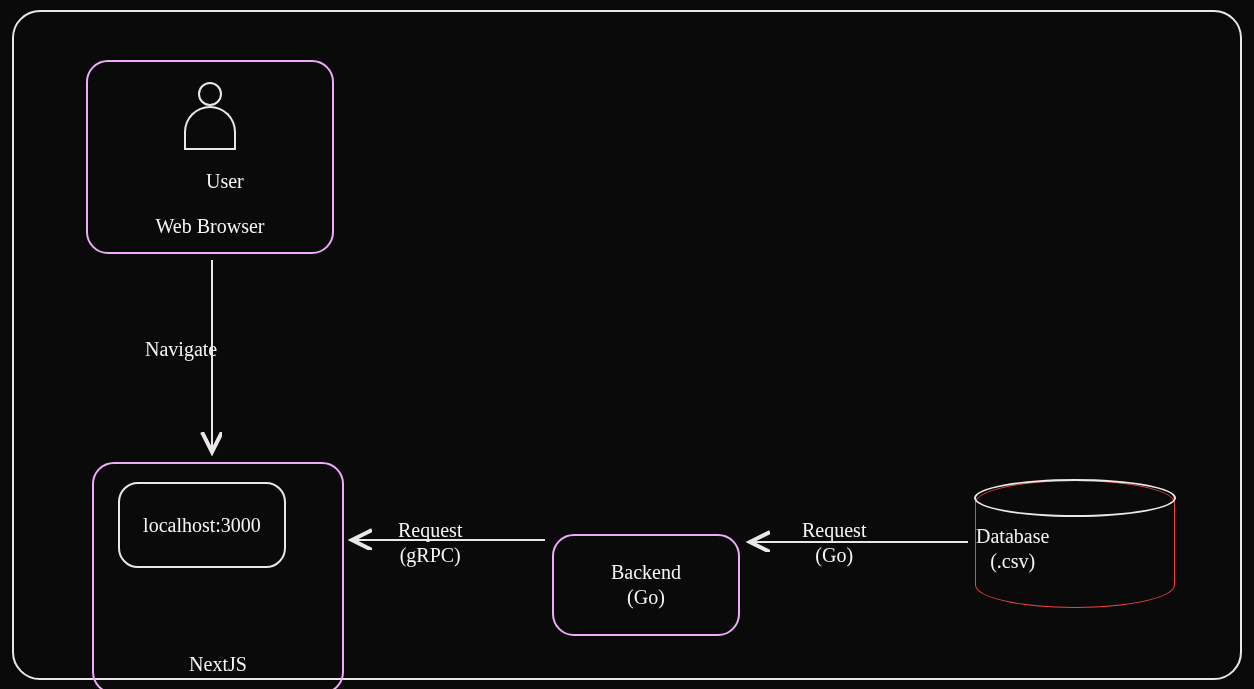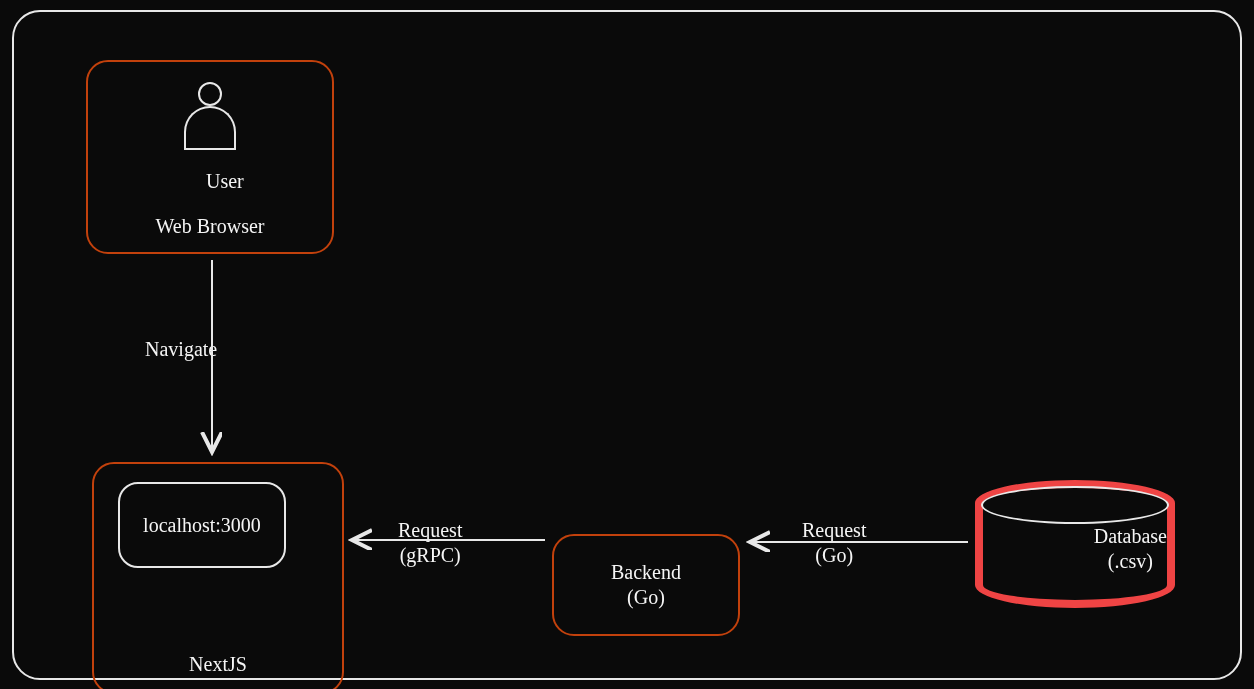--- a/index.html
+++ b/index.html
@@ -16,21 +16,21 @@
     position: absolute;
     left: 12px;
     top: 10px;
     width: 1230px;
     height: 670px;
     border: 2px solid #e8e8e8;
     border-radius: 28px;
   }
   .node {
     position: absolute;
-    border: 2px solid #c2410c;
+    border: 2px solid #f0abfc;
     border-radius: 22px;
     display: flex;
     flex-direction: column;
     align-items: center;
     justify-content: flex-end;
     font-size: 20px;
   }
   .inner-node {
     position: absolute;
     border: 2px solid #e8e8e8;
@@ -71,25 +71,25 @@
   }
   .user-icon .base {
     position: absolute;
     left: 4px; top: 66px;
     width: 52px; height: 0;
     border-top: 2px solid #e8e8e8;
   }
   
   .db {
     position: absolute;
-    border: 8px solid #ef4444;
+    border: 1px solid #ef4444;
     border-radius: 50% / 18%;
     display: flex;
     flex-direction: column;
-    align-items: flex-end;
+    align-items: flex-start;
     justify-content: center;
     font-size: 20px;
   }
   .db::before {
     content: "";
     position: absolute;
     left: -2px; right: -2px; top: -2px;
     height: 34px;
     border: 2px solid #e8e8e8;
     border-radius: 50%;

